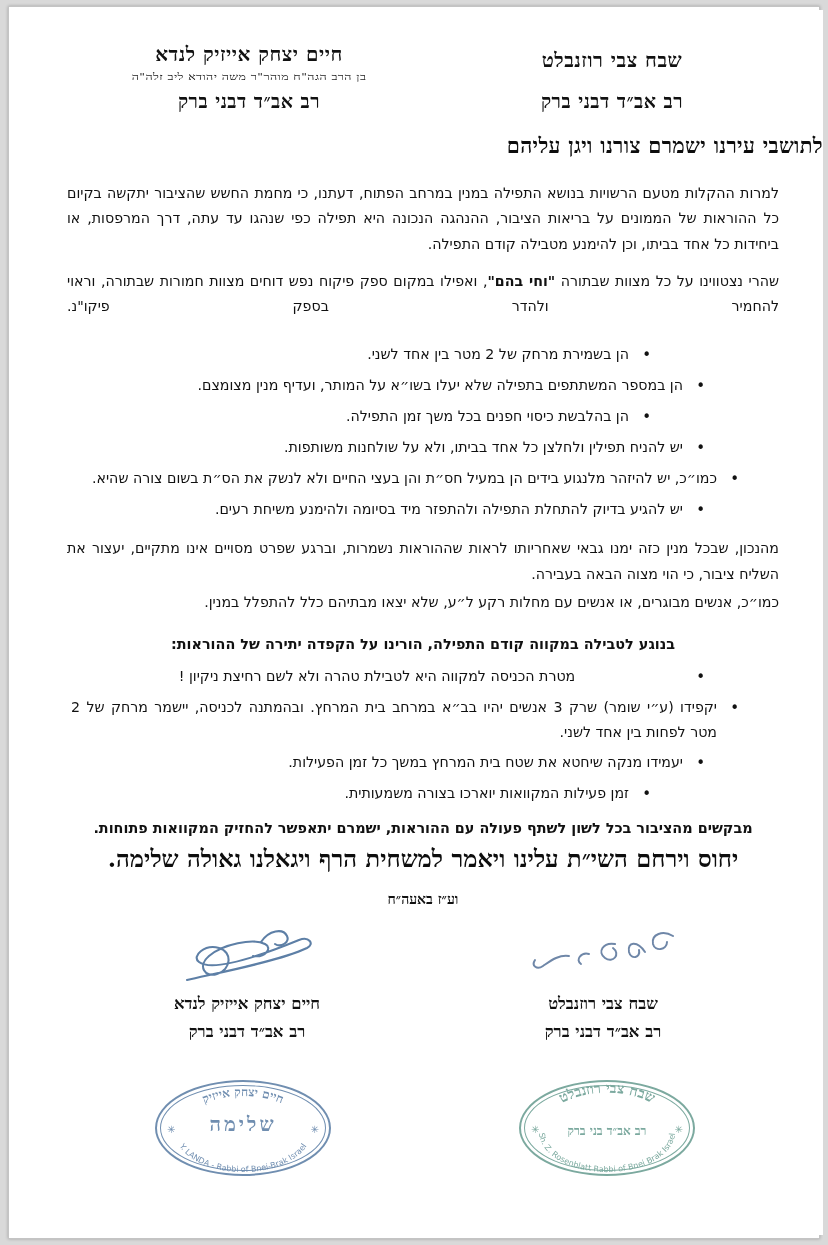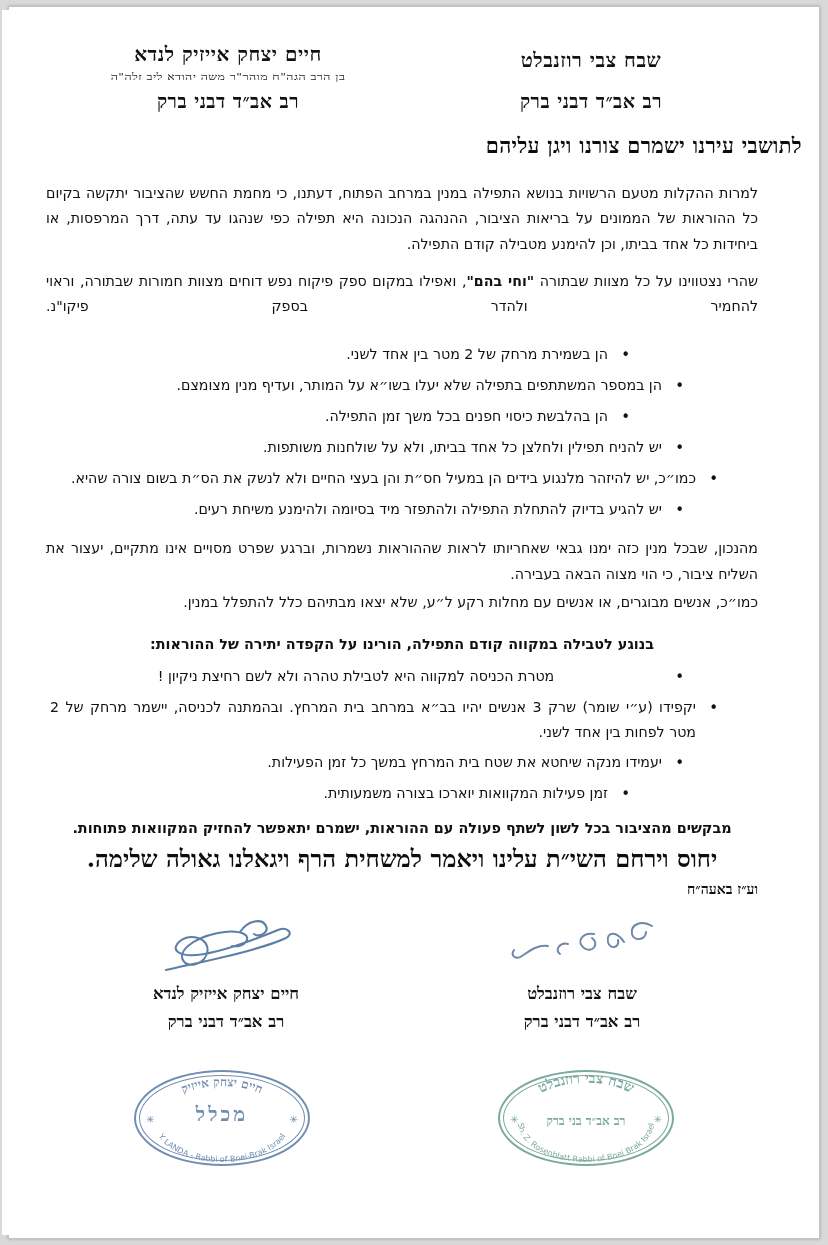--- a/index.html
+++ b/index.html
@@ -22,21 +22,21 @@
     top: 6px;
     width: 812px;
     height: 1233px;
     background: #ffffff;
     border: 1px solid #c4c4c4;
     box-shadow: 0 0 3px rgba(0,0,0,0.25);
     box-sizing: border-box;
   }
   .sheet {
     position: absolute;
-    left: 2px;
+    left: 23px;
     top: 10px;
     width: 800px;
     height: 1225px;
     background: #ffffff;
     box-sizing: border-box;
     direction: rtl;
   }
 
   
   .letterhead {
@@ -174,22 +174,22 @@
   }
   .blessing {
     margin-top: 8px;
     text-align: center;
     font-family: "DejaVu Serif", "Liberation Serif", serif;
     font-weight: bold;
     font-size: 24px;
     color: #0d0d0d;
   }
   .signoff {
-    margin-top: 8px;
-    text-align: right;
+    margin-top: 18px;
+    text-align: center;
     font-family: "DejaVu Serif", "Liberation Serif", serif;
     font-weight: bold;
     font-size: 14px;
     color: #111;
   }
 
   
   .sig-row {
     display: flex;
     flex-direction: row-reverse;
@@ -391,21 +391,21 @@
           </defs>
           <text font-family="DejaVu Serif, serif" font-size="12" font-weight="bold" fill="#5d7fa6">
             <textPath href="#arcTopR" startOffset="50%" text-anchor="middle" id="stamp-r-top">חיים יצחק אייזיק</textPath>
           </text>
           <text font-family="DejaVu Sans, sans-serif" font-size="8" fill="#5d7fa6">
             <textPath href="#arcBotR" startOffset="50%" text-anchor="middle" id="stamp-r-bot">Y. LANDA - Rabbi of Bnei-Brak Israel</textPath>
           </text>
         </svg>
         <div class="st-star-r">✳</div>
         <div class="st-star-l">✳</div>
-        <div class="st-center st-big">מכלל</div>
+        <div class="st-center st-big">שלימה</div>
 
       </div>
     </div>
 
     <div class="stamp-col">
       <div class="stamp stamp-green">
         <div class="ring"></div>
         <div class="ring2"></div>
         <svg viewBox="0 0 176 96">
           <defs>

